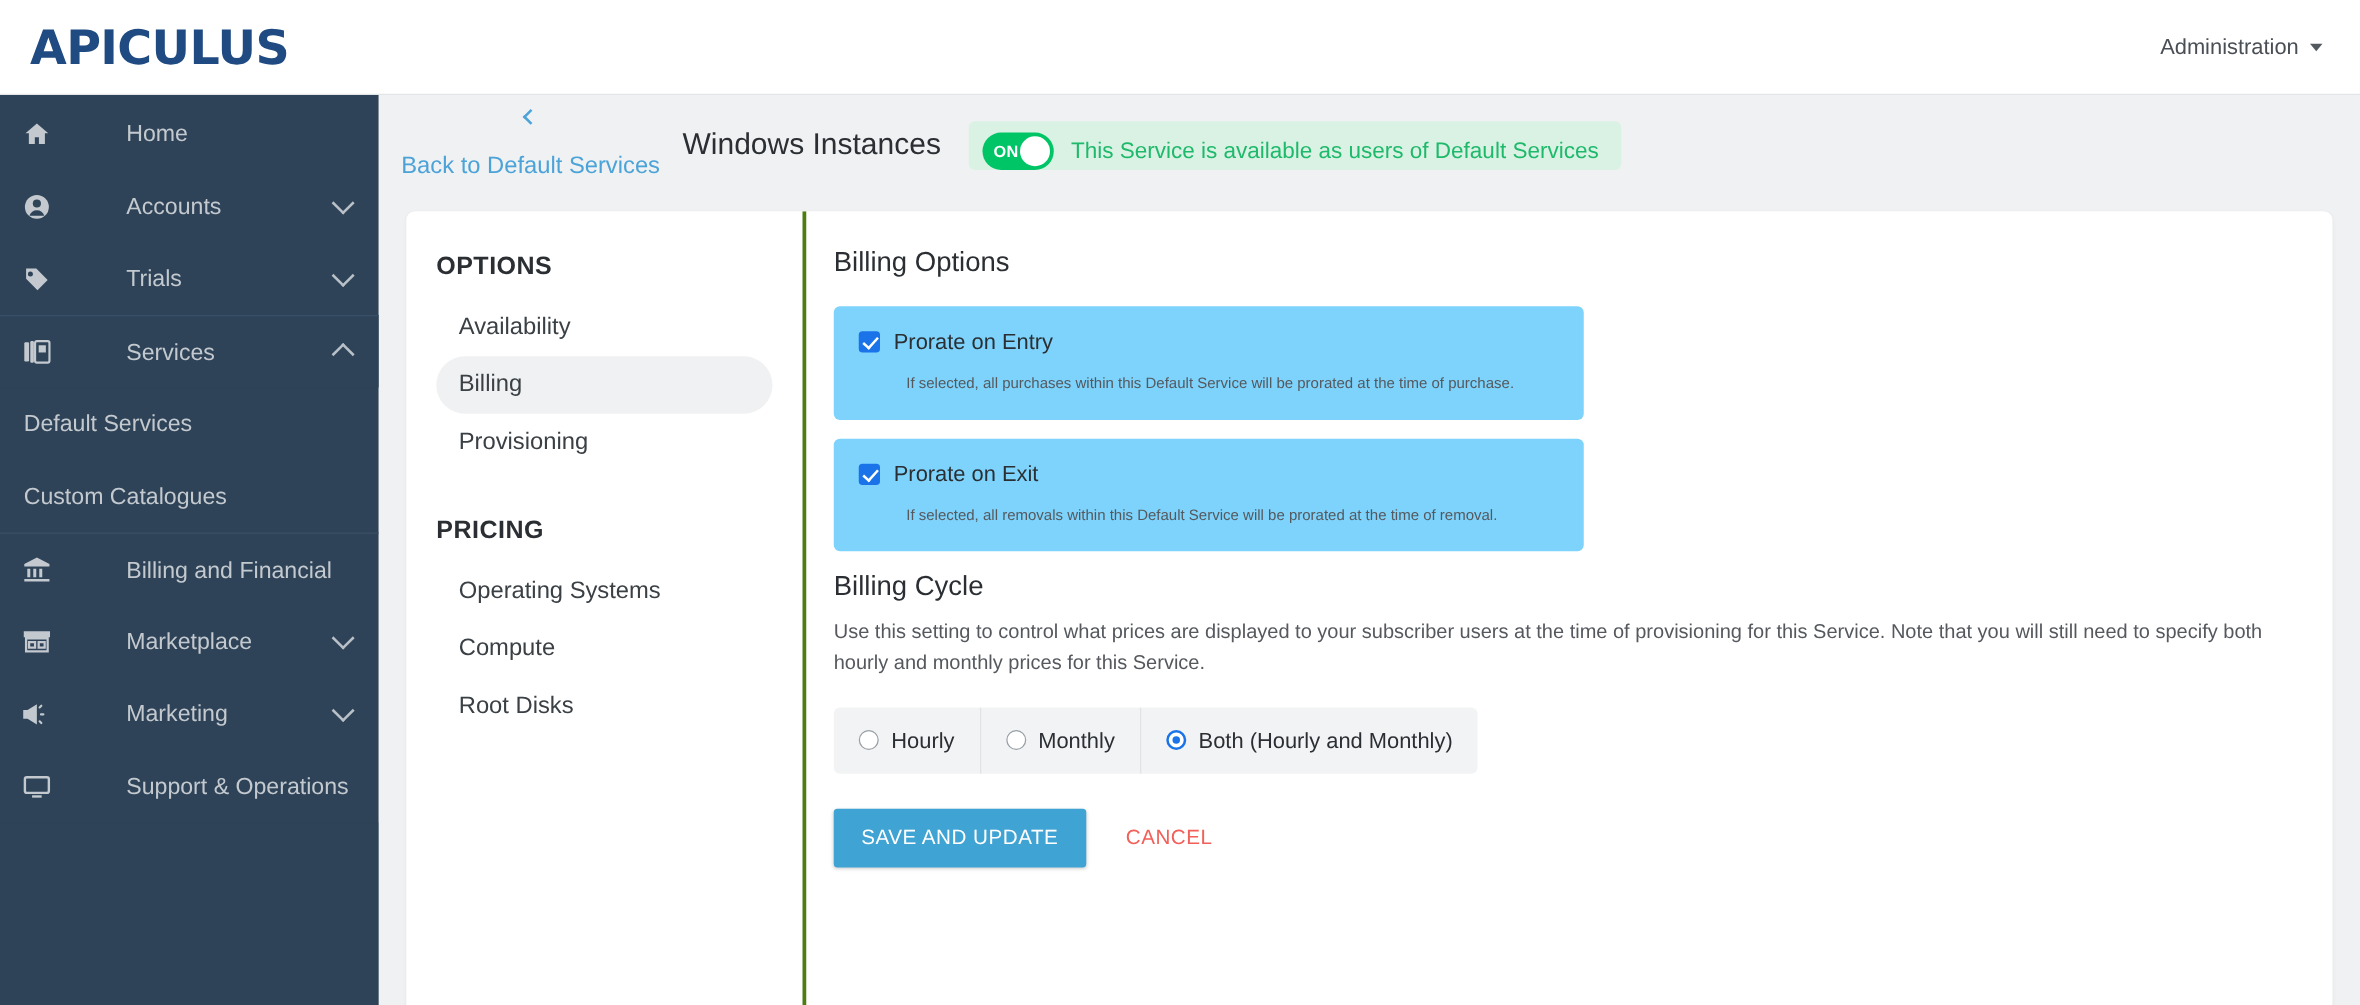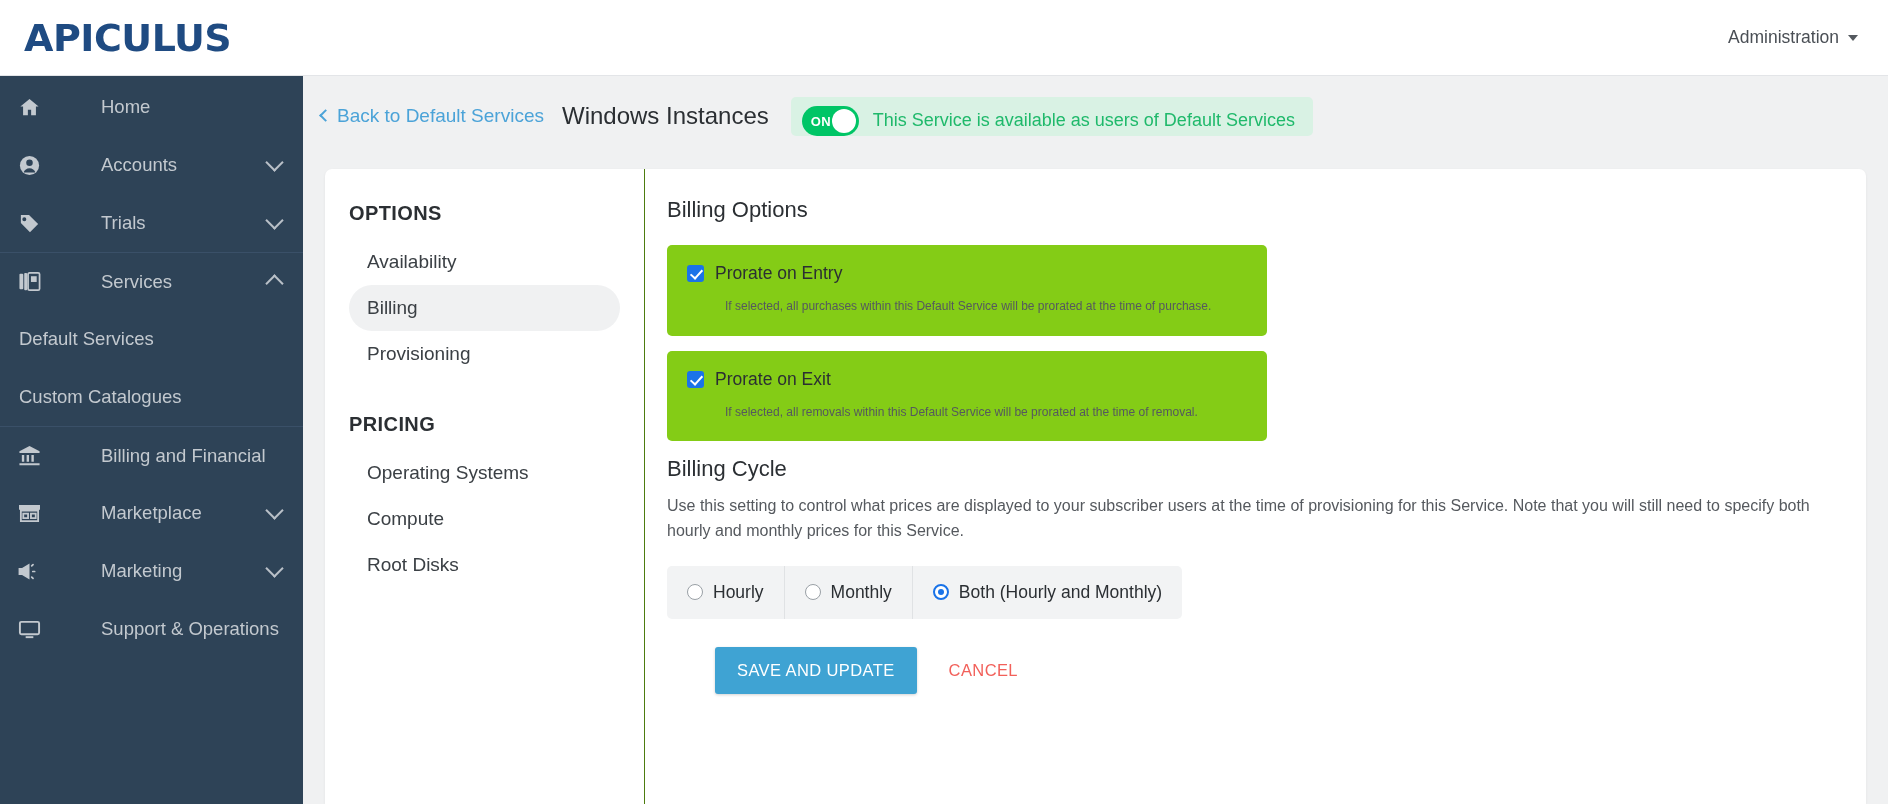--- a/index.html
+++ b/index.html
@@ -79,23 +79,24 @@
     flex: 1; min-width: 0;
     background: #f0f1f2;
     display: flex; flex-direction: column;
   }
   .page-head {
     height: 80px; min-height: 80px;
     display: flex; align-items: center;
     padding-left: 18px; gap: 0;
   }
   .back-link {
-    display: flex; align-items: center; gap: 7px;
+    display: flex; align-items: center; gap: 23px;
     color: #4ba3d8; font-size: 19px; cursor: pointer;
     margin-right: 18px;
+    flex-direction: column;
   }
   .back-chev {
     width: 9px; height: 9px;
     border-left: 2.3px solid #4ba3d8;
     border-bottom: 2.3px solid #4ba3d8;
     transform: rotate(45deg);
     margin-bottom: 1px;
   }
   .page-title { font-size: 24px; color: #2b2f33; font-weight: 400; margin-right: 22px; white-space: nowrap; }
   .avail-banner {
@@ -124,21 +125,21 @@
     margin: 13px 22px 0 22px;
     background: #ffffff;
     border-radius: 7px 7px 0 0;
     flex: 1; min-height: 0;
     display: flex;
     box-shadow: 0 1px 3px rgba(0,0,0,0.06);
     overflow: hidden;
   }
   .options-pane {
     width: 320px; min-width: 320px;
-    border-right: 1px solid #4d7c0f;
+    border-right: 3px solid #4d7c0f;
     padding: 33px 24px 0 24px;
   }
   .sec-head {
     font-size: 20px; font-weight: 700; color: #2b2f33;
     letter-spacing: 0.4px; margin-bottom: 14px;
   }
   .sec-head.second { margin-top: 36px; }
   .opt-item {
     font-size: 19px; color: #3b4045;
     padding: 12px 0 12px 18px;
@@ -147,21 +148,21 @@
   .opt-item.selected { background: #f0f1f2; }
 
   .content-pane {
     flex: 1; min-width: 0;
     padding: 28px 34px 0 22px;
     overflow: hidden;
   }
   .content-title { font-size: 22px; color: #2b2f33; font-weight: 400; margin-bottom: 22px; }
 
   .opt-card {
-    background: #84cc16; border-radius: 5px;
+    background: #7dd3fc; border-radius: 5px;
     padding: 18px 20px 20px 20px;
     width: 600px; max-width: 100%;
     margin-bottom: 15px;
   }
   .cb-row { display: flex; align-items: center; gap: 11px; }
   .checkbox {
     width: 17px; height: 17px; min-width: 17px;
     border-radius: 3px; background: #1a73e8;
     position: relative; cursor: pointer;
   }
@@ -200,21 +201,21 @@
     width: 16px; height: 16px; min-width: 16px; border-radius: 50%;
     border: 1.8px solid #9aa0a6; background: #fff; position: relative;
   }
   .radio.checked { border-color: #1a73e8; border-width: 2px; }
   .radio.checked::after {
     content: ""; position: absolute;
     left: 3px; top: 3px; width: 6px; height: 6px;
     border-radius: 50%; background: #1a73e8;
   }
 
-  .btn-row { display: flex; align-items: center; gap: 14px; margin-top: 28px; margin-left: 48px; }
+  .btn-row { display: flex; align-items: center; gap: 14px; margin-top: 28px; }
   .btn-primary {
     background: #3fa3d3; color: #ffffff;
     border: none; border-radius: 3px;
     font-size: 16.5px; letter-spacing: 0.4px;
     padding: 14px 22px; cursor: pointer;
     font-family: "Liberation Sans", sans-serif;
     box-shadow: 0 1px 3px rgba(0,0,0,0.18);
   }
   .btn-cancel {
     background: transparent; border: none;

